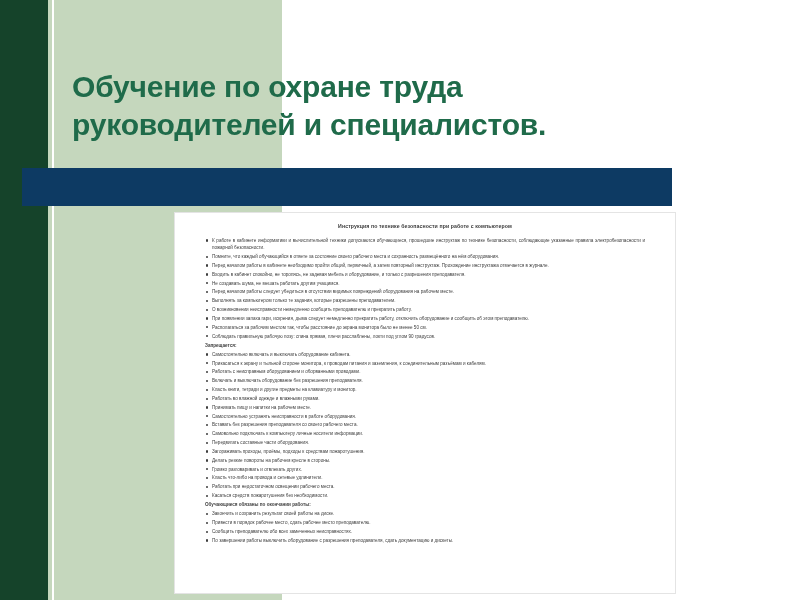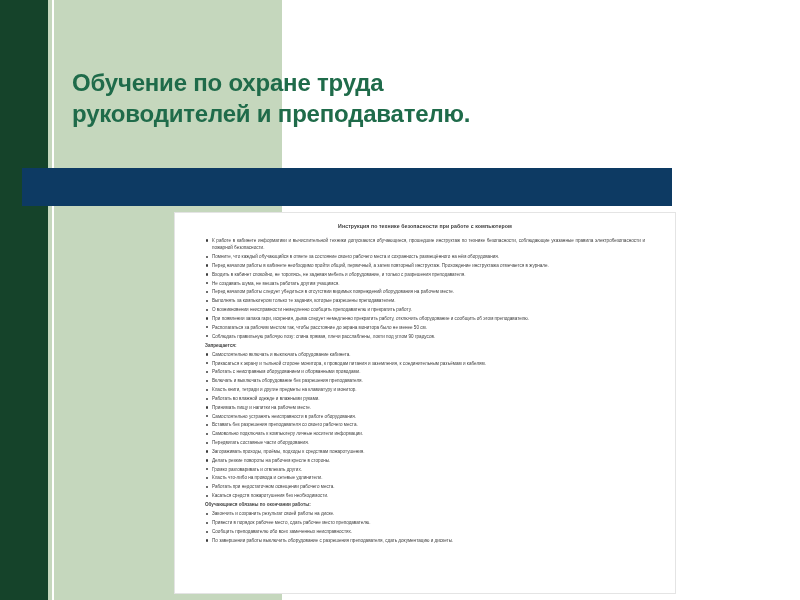--- a/index.html
+++ b/index.html
@@ -63,21 +63,21 @@
     width: 650px;
     height: 38px;
     background: #0d3a63;
   }
   
   .title {
     position: absolute;
     left: 72px;
     top: 68px;
     width: 700px;
-    font-size: 24px;
+    font-size: 30px;
     font-weight: bold;
     line-height: 1.28;
     color: #1f6b4a;
     letter-spacing: -0.2px;
   }
   .title .line2 { display: block; }
   
   .sheet {
     position: absolute;
     left: 175px;
@@ -143,21 +143,21 @@
   <div class="left-band">
     <div class="left-band-inner"></div>
     <div class="dark-stripe"></div>
     <div class="stripe-line"></div>
   </div>
 
   <div class="navy-band"></div>
 
   <div class="title">
     <span>Обучение по охране труда</span>
-    <span class="line2">руководителей и преподавателю.</span>
+    <span class="line2">руководителей и специалистов.</span>
   </div>
 
   <div class="sheet">
     <div class="doc">
       <div class="doc-heading">Инструкция по технике безопасности при работе с компьютером</div>
       <ul class="doc-list" id="doc-list">
           <li class="bulleted">К работе в кабинете информатики и вычислительной техники допускаются обучающиеся, прошедшие инструктаж по технике безопасности, соблюдающие указанные правила электробезопасности и пожарной безопасности.</li>
           <li class="bulleted">Помните, что каждый обучающийся в ответе за состояние своего рабочего места и сохранность размещённого на нём оборудования.</li>
           <li class="bulleted">Перед началом работы в кабинете необходимо пройти общий, первичный, а затем повторный инструктаж. Прохождение инструктажа отмечается в журнале.</li>
           <li class="bulleted">Входить в кабинет спокойно, не торопясь, не задевая мебель и оборудование, и только с разрешения преподавателя.</li>

